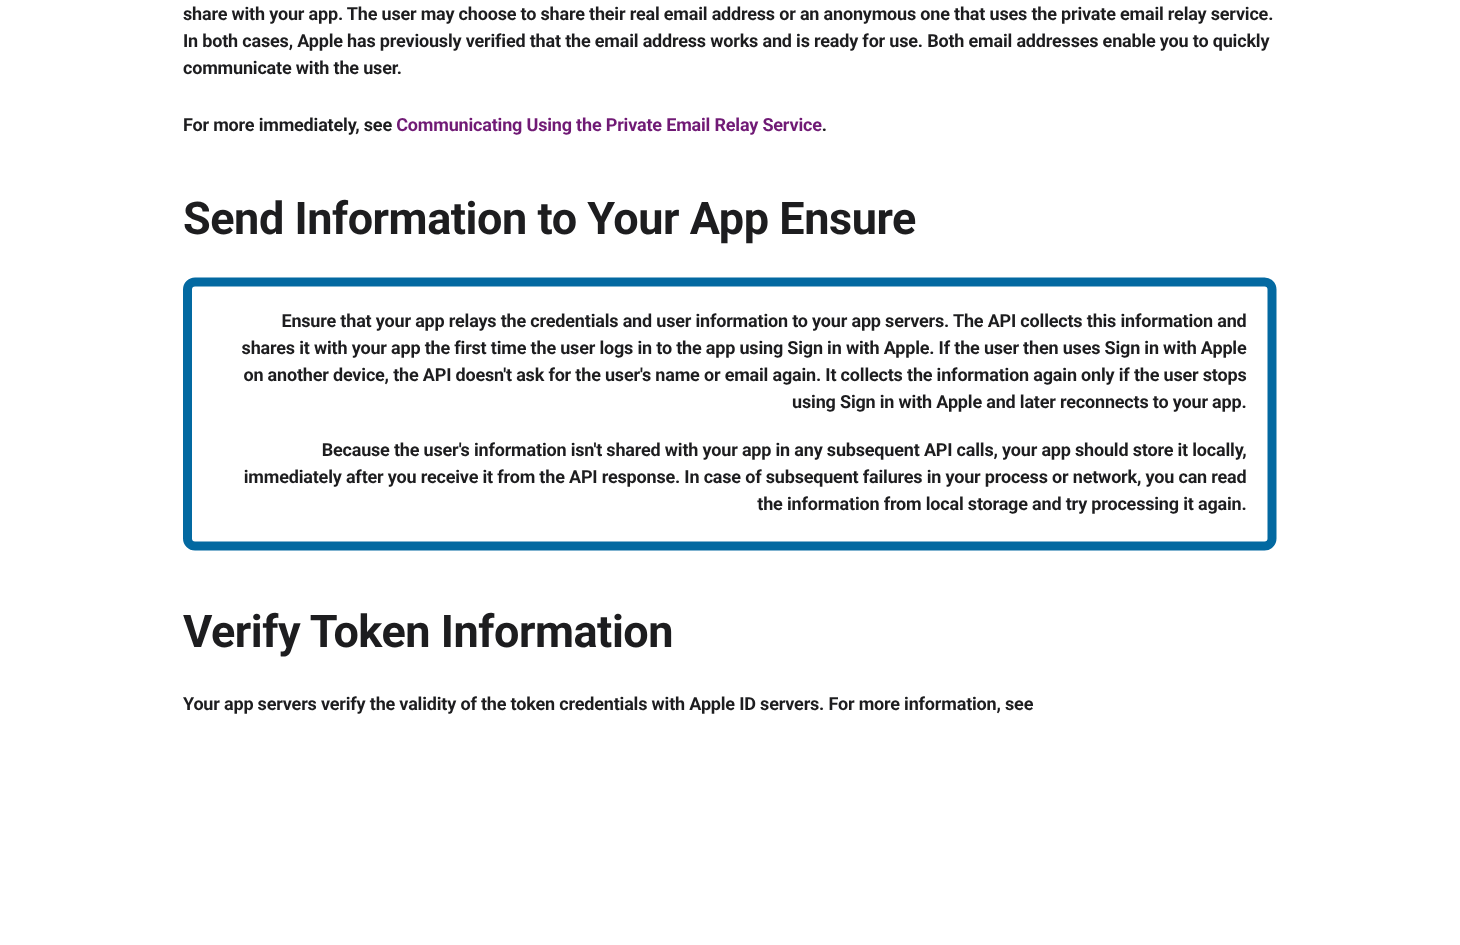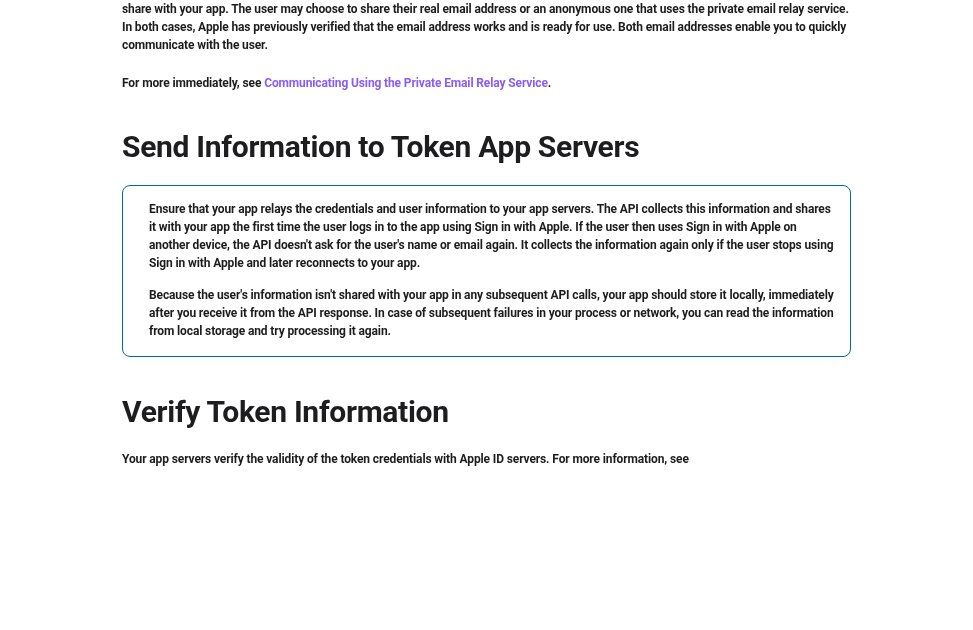--- a/index.html
+++ b/index.html
@@ -17,54 +17,55 @@
       line-height: 1.5;
       overflow: hidden;
     }
     .paragraph {
       font-size: 12px;
       margin-bottom: 20px;
       letter-spacing: -0.01em;
       font-weight: bold;
     }
     .link {
-      color: #8b5cf6;
+      color: #701a75;
       text-decoration: none;
       cursor: pointer;
     }
     .section-heading {
       font-size: 30px;
       font-weight: 700;
       margin-top: 32px;
       margin-bottom: 16px;
       letter-spacing: -0.01em;
     }
     .callout-box {
-      border: 1px solid #0369a1;
+      border: 6px solid #0369a1;
       border-radius: 8px;
       padding: 14px 14px 2px 26px;
       margin-bottom: 28px;
+      text-align: right;
     }
     .callout-box .paragraph {
       margin-bottom: 14px;
     }
     .inline-period {
       color: #1d1d1f;
     }
   </style>
 </head>
 <body>
 
 <p class="paragraph">share with your app. The user may choose to share their real email address or an anonymous one that uses the private email relay service. In both cases, Apple has previously verified that the email address works and is ready for use. Both email addresses enable you to quickly communicate with the user.</p>
 
 <p class="paragraph">
   <span>For more immediately, see </span><a class="link">Communicating Using the Private Email Relay Service</a><span class="inline-period">.</span>
 </p>
 
-<h2 class="section-heading">Send Information to Token App Servers</h2>
+<h2 class="section-heading">Send Information to Your App Ensure</h2>
 
 <div class="callout-box">
   <p class="paragraph">Ensure that your app relays the credentials and user information to your app servers. The API collects this information and shares it with your app the first time the user logs in to the app using Sign in with Apple. If the user then uses Sign in with Apple on another device, the API doesn't ask for the user's name or email again. It collects the information again only if the user stops using Sign in with Apple and later reconnects to your app.</p>
   <p class="paragraph">Because the user's information isn't shared with your app in any subsequent API calls, your app should store it locally, immediately after you receive it from the API response. In case of subsequent failures in your process or network, you can read the information from local storage and try processing it again.</p>
 </div>
 
 <h2 class="section-heading">Verify Token Information</h2>
 
 <p class="paragraph">
   <span>Your app servers verify the validity of the token credentials with Apple ID servers. For more information, see </span>

